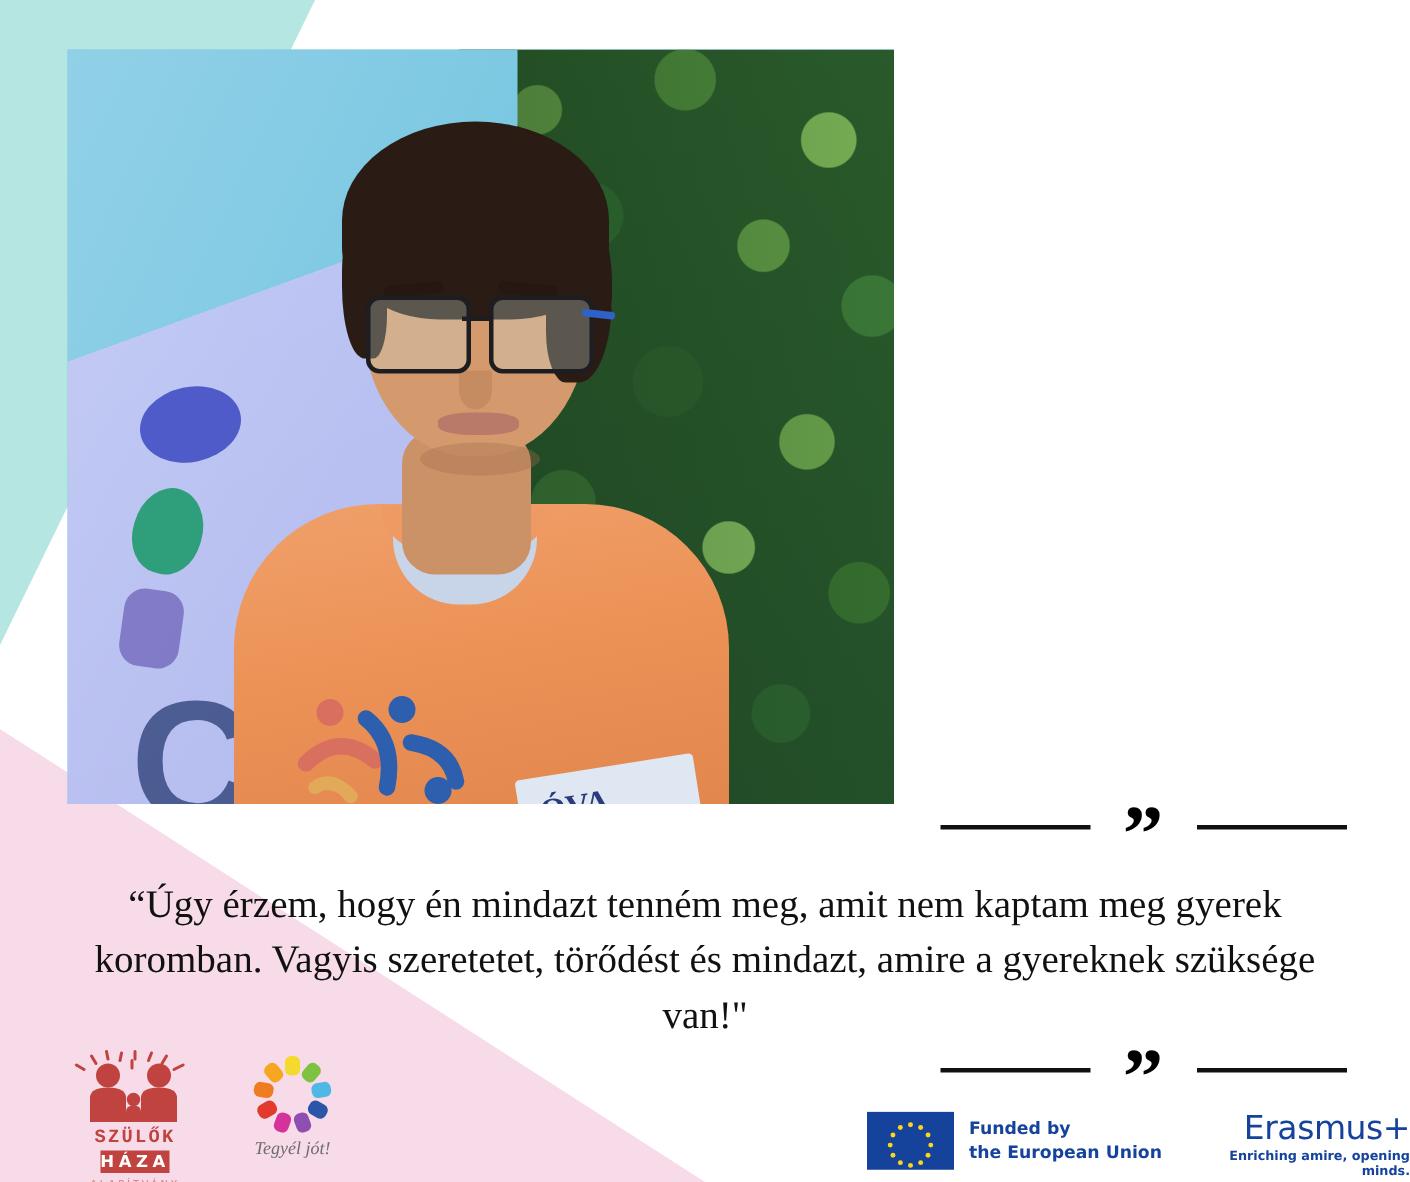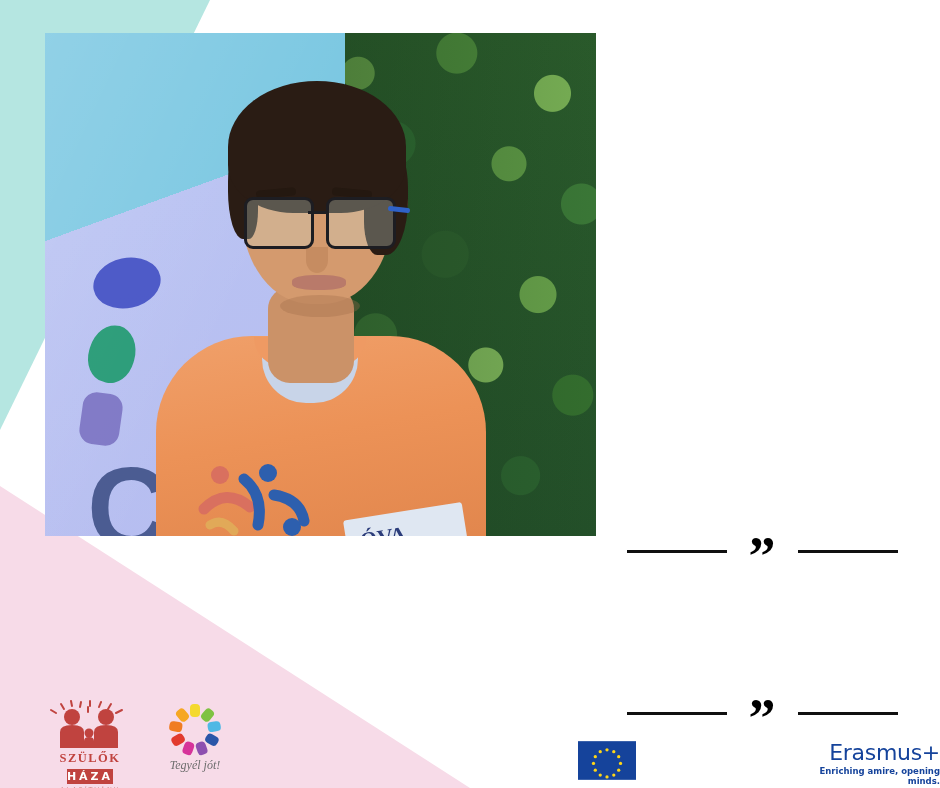--- a/index.html
+++ b/index.html
@@ -296,21 +296,21 @@
     font-family: "Liberation Serif", serif;
     font-size: 26px;
     line-height: 1.42;
     color: #111111;
   }
 
   
   .logo-szulok { position: absolute; left: 42px; top: 700px; width: 96px; height: 80px; text-align: center; }
   .szulok-mark { width: 92px; height: 50px; display: block; margin: 0 auto; }
   .szulok-name {
-    font-family: Liberation Serif, serif;
+    font-family: Liberation Mono, monospace;
     font-weight: 700; font-size: 12.5px; letter-spacing: 1.5px; color: #c0433f; margin-top: 1px;
   }
   .szulok-haza {
     display: inline-block; margin-top: 2px;
     font-family: "DejaVu Sans", sans-serif; font-weight: 700; font-size: 11px;
     letter-spacing: 3px; color: #ffffff; background: #c0433f; padding: 1px 0;
   }
   .szulok-sub {
     font-family: "DejaVu Sans", sans-serif; font-size: 6.5px; letter-spacing: 2px;
     color: #d07c78; margin-top: 2px;
@@ -396,20 +396,21 @@
   </div>
 
 
 
   <div class="divider divider-top">
     <div class="rule"></div>
     <div class="qmark">”</div>
     <div class="rule"></div>
   </div>
 
+  <div class="quote">“Úgy érzem, hogy én mindazt tenném meg, amit nem kaptam meg gyerek koromban. Vagyis szeretetet, törődést és mindazt, amire a gyereknek szüksége van!"</div>
 
   <div class="divider divider-bottom">
     <div class="rule"></div>
     <div class="qmark">”</div>
     <div class="rule"></div>
   </div>
 
   <div class="logo-szulok">
     <svg class="szulok-mark" viewBox="0 0 92 50">
       <g stroke="#c0433f" stroke-width="2" stroke-linecap="round">
@@ -481,20 +482,24 @@
         <circle cx="42.1" cy="30" r="1.7"></circle>
           <circle cx="37" cy="35.1" r="1.7"></circle>
         <circle cx="30" cy="37" r="1.7"></circle>
           <circle cx="23" cy="35.1" r="1.7"></circle>
         <circle cx="17.9" cy="30" r="1.7"></circle>
           <circle cx="16" cy="23" r="1.7"></circle>
         <circle cx="17.9" cy="16" r="1.7"></circle>
           <circle cx="23" cy="10.9" r="1.7"></circle>
       </g>
     </svg>
+    <div class="eu-text">
+      <div>Funded by</div>
+      <div>the European Union</div>
+    </div>
   </div>
 
   <div class="erasmus-block">
     <div class="erasmus-name">Erasmus+</div>
     <div class="erasmus-tag">Enriching amire, opening minds.</div>
   </div>
 
 </div>
 
 </body></html>

